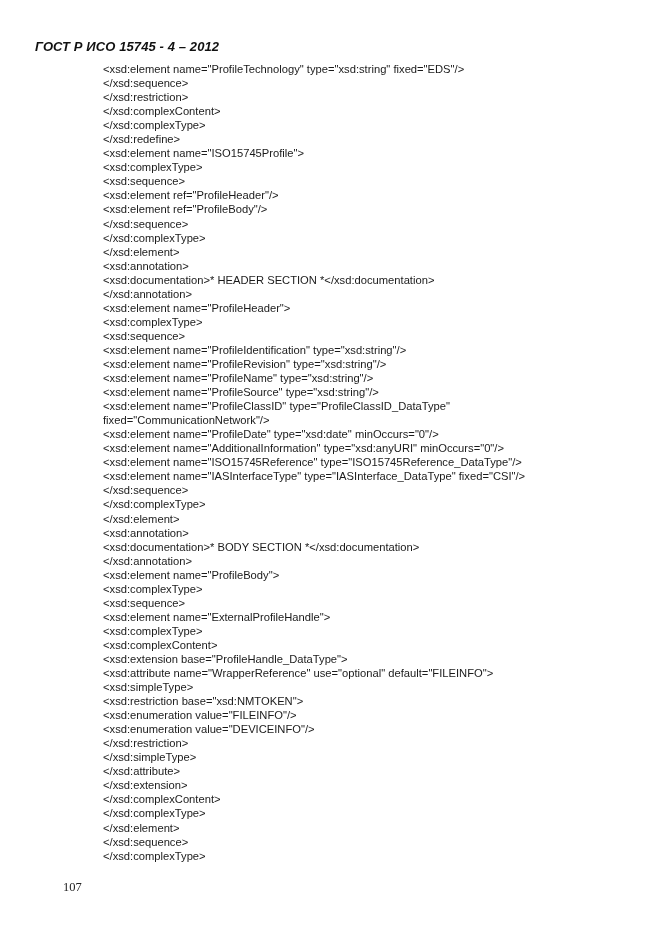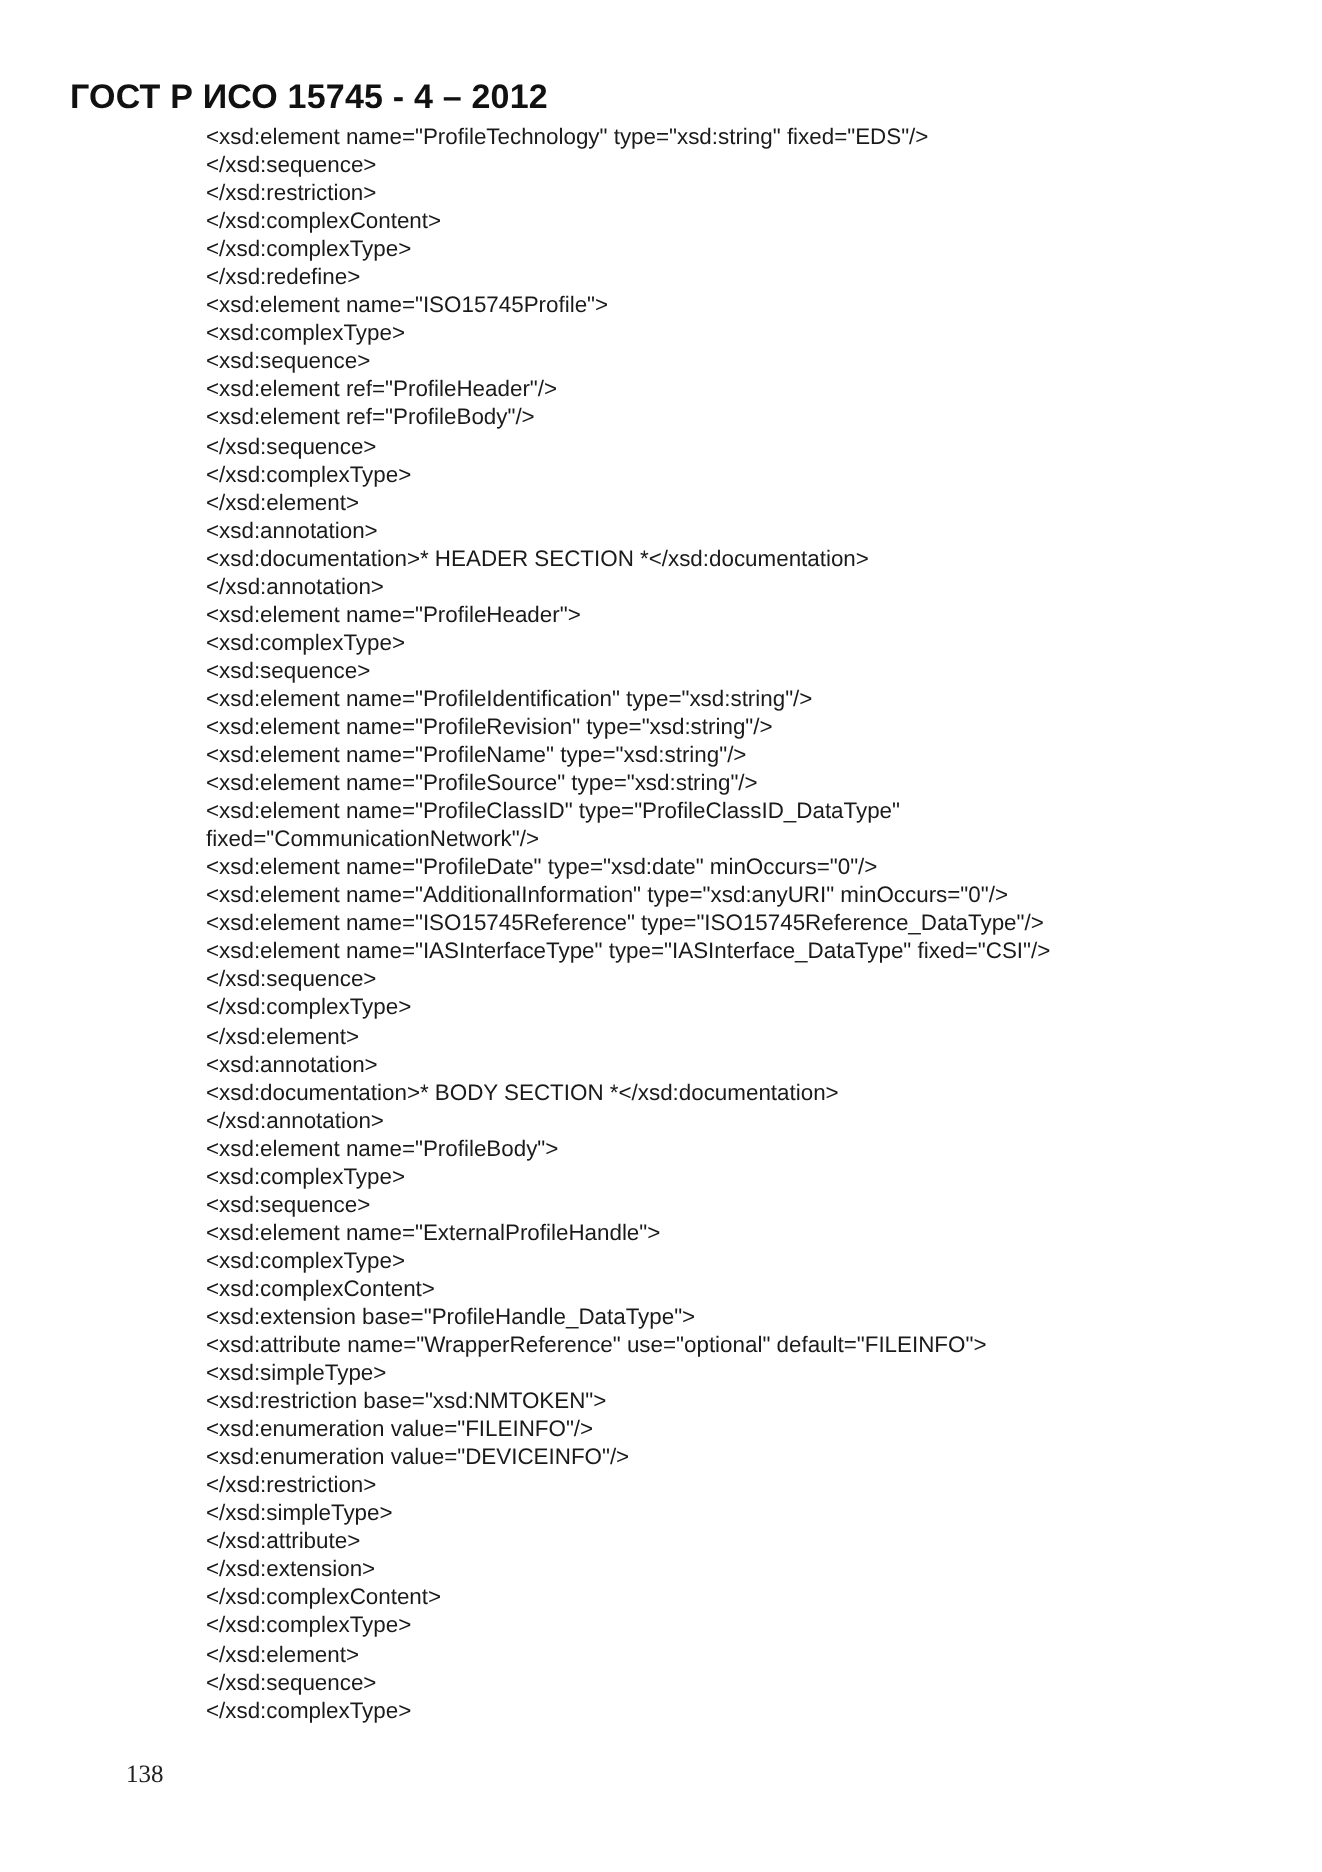--- a/index.html
+++ b/index.html
@@ -1,32 +1,32 @@
 <!DOCTYPE html>
 <html><head>
   <meta charset="utf-8">
   <style>
     html, body { margin: 0; padding: 0; background: #ffffff; }
     body { width: 661px; height: 936px; position: relative; overflow: hidden; color: #1a1a1a; }
     .page-header {
       position: absolute; left: 35px; top: 39px;
-      font-family: "Liberation Sans", sans-serif; font-weight: bold; font-size: 17px;
-      letter-spacing: 0.1px; color: #111;
+      font-family: "Liberation Sans", sans-serif; font-weight: bold; font-size: 13px;
+      letter-spacing: 0.1px; color: #111; font-style: italic;
     }
     .code-block {
       position: absolute; left: 103px; top: 62px; margin: 0; padding: 0; list-style: none;
       font-family: "Liberation Sans", sans-serif; font-size: 11.2px; line-height: 14.05px;
       color: #1a1a1a; white-space: pre;
     }
     .code-line { height: 14.05px; }
     .page-number {
       position: absolute; left: 63px; top: 880px;
       font-family: "Liberation Serif", serif; font-size: 12.5px; color: #222;
     }
   </style>
 </head>
 <body>
 
 <div class="page-header">ГОСТ Р ИСО 15745 - 4 – 2012</div>
 
 <ul class="code-block" id="code-block"><li class="code-line">&lt;xsd:element name="ProfileTechnology" type="xsd:string" fixed="EDS"/&gt;</li><li class="code-line">&lt;/xsd:sequence&gt;</li><li class="code-line">&lt;/xsd:restriction&gt;</li><li class="code-line">&lt;/xsd:complexContent&gt;</li><li class="code-line">&lt;/xsd:complexType&gt;</li><li class="code-line">&lt;/xsd:redefine&gt;</li><li class="code-line">&lt;xsd:element name="ISO15745Profile"&gt;</li><li class="code-line">&lt;xsd:complexType&gt;</li><li class="code-line">&lt;xsd:sequence&gt;</li><li class="code-line">&lt;xsd:element ref="ProfileHeader"/&gt;</li><li class="code-line">&lt;xsd:element ref="ProfileBody"/&gt;</li><li class="code-line">&lt;/xsd:sequence&gt;</li><li class="code-line">&lt;/xsd:complexType&gt;</li><li class="code-line">&lt;/xsd:element&gt;</li><li class="code-line">&lt;xsd:annotation&gt;</li><li class="code-line">&lt;xsd:documentation&gt;* HEADER SECTION *&lt;/xsd:documentation&gt;</li><li class="code-line">&lt;/xsd:annotation&gt;</li><li class="code-line">&lt;xsd:element name="ProfileHeader"&gt;</li><li class="code-line">&lt;xsd:complexType&gt;</li><li class="code-line">&lt;xsd:sequence&gt;</li><li class="code-line">&lt;xsd:element name="ProfileIdentification" type="xsd:string"/&gt;</li><li class="code-line">&lt;xsd:element name="ProfileRevision" type="xsd:string"/&gt;</li><li class="code-line">&lt;xsd:element name="ProfileName" type="xsd:string"/&gt;</li><li class="code-line">&lt;xsd:element name="ProfileSource" type="xsd:string"/&gt;</li><li class="code-line">&lt;xsd:element name="ProfileClassID" type="ProfileClassID_DataType"</li><li class="code-line">fixed="CommunicationNetwork"/&gt;</li><li class="code-line">&lt;xsd:element name="ProfileDate" type="xsd:date" minOccurs="0"/&gt;</li><li class="code-line">&lt;xsd:element name="AdditionalInformation" type="xsd:anyURI" minOccurs="0"/&gt;</li><li class="code-line">&lt;xsd:element name="ISO15745Reference" type="ISO15745Reference_DataType"/&gt;</li><li class="code-line">&lt;xsd:element name="IASInterfaceType" type="IASInterface_DataType" fixed="CSI"/&gt;</li><li class="code-line">&lt;/xsd:sequence&gt;</li><li class="code-line">&lt;/xsd:complexType&gt;</li><li class="code-line">&lt;/xsd:element&gt;</li><li class="code-line">&lt;xsd:annotation&gt;</li><li class="code-line">&lt;xsd:documentation&gt;* BODY SECTION *&lt;/xsd:documentation&gt;</li><li class="code-line">&lt;/xsd:annotation&gt;</li><li class="code-line">&lt;xsd:element name="ProfileBody"&gt;</li><li class="code-line">&lt;xsd:complexType&gt;</li><li class="code-line">&lt;xsd:sequence&gt;</li><li class="code-line">&lt;xsd:element name="ExternalProfileHandle"&gt;</li><li class="code-line">&lt;xsd:complexType&gt;</li><li class="code-line">&lt;xsd:complexContent&gt;</li><li class="code-line">&lt;xsd:extension base="ProfileHandle_DataType"&gt;</li><li class="code-line">&lt;xsd:attribute name="WrapperReference" use="optional" default="FILEINFO"&gt;</li><li class="code-line">&lt;xsd:simpleType&gt;</li><li class="code-line">&lt;xsd:restriction base="xsd:NMTOKEN"&gt;</li><li class="code-line">&lt;xsd:enumeration value="FILEINFO"/&gt;</li><li class="code-line">&lt;xsd:enumeration value="DEVICEINFO"/&gt;</li><li class="code-line">&lt;/xsd:restriction&gt;</li><li class="code-line">&lt;/xsd:simpleType&gt;</li><li class="code-line">&lt;/xsd:attribute&gt;</li><li class="code-line">&lt;/xsd:extension&gt;</li><li class="code-line">&lt;/xsd:complexContent&gt;</li><li class="code-line">&lt;/xsd:complexType&gt;</li><li class="code-line">&lt;/xsd:element&gt;</li><li class="code-line">&lt;/xsd:sequence&gt;</li><li class="code-line">&lt;/xsd:complexType&gt;</li></ul>
 
-<div class="page-number">138</div>
+<div class="page-number">107</div>
 
 </body></html>

